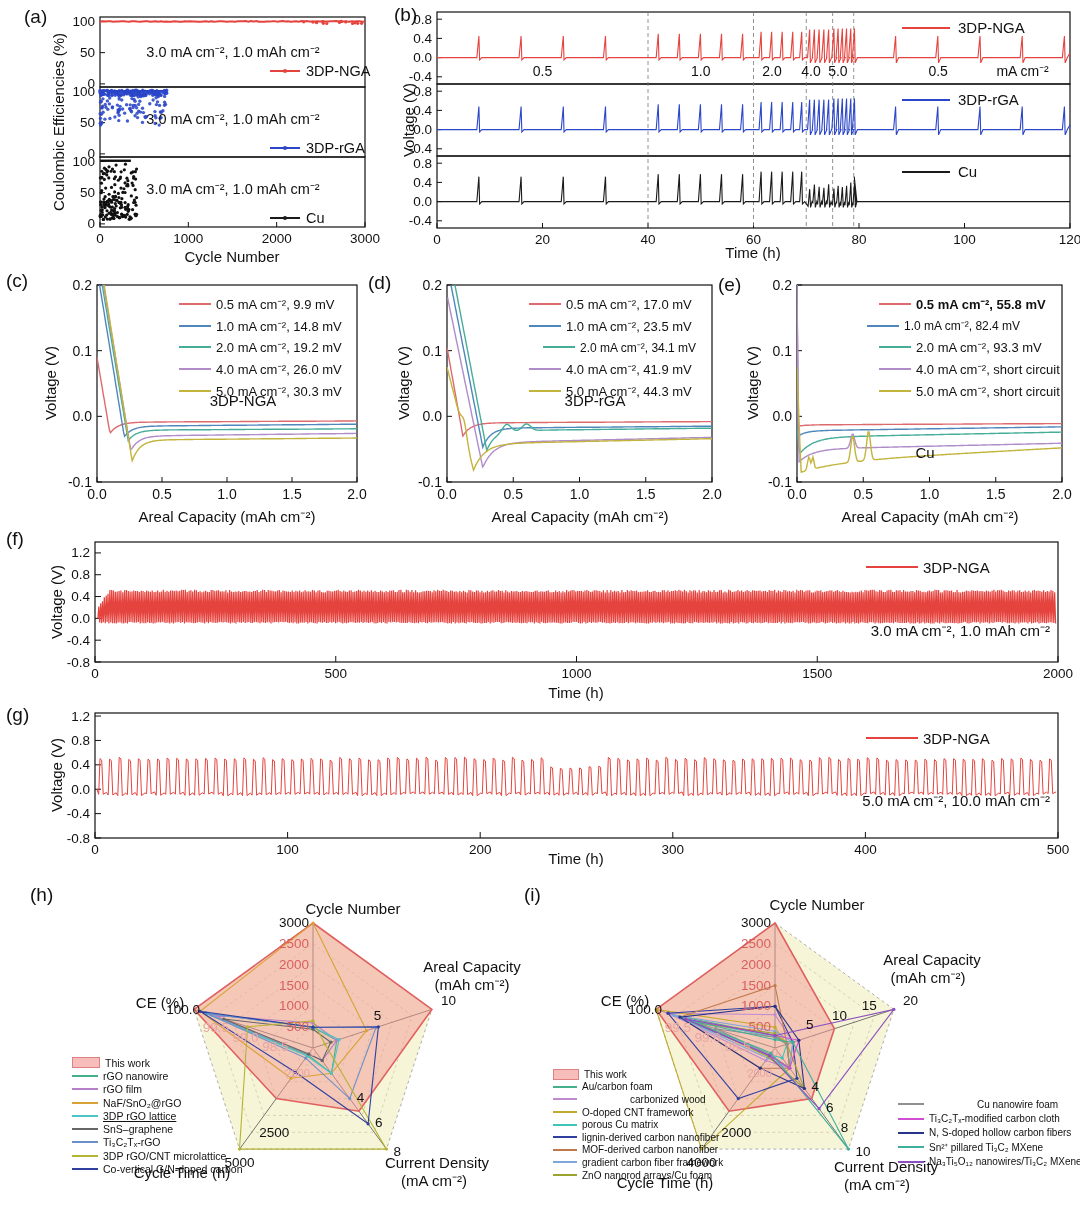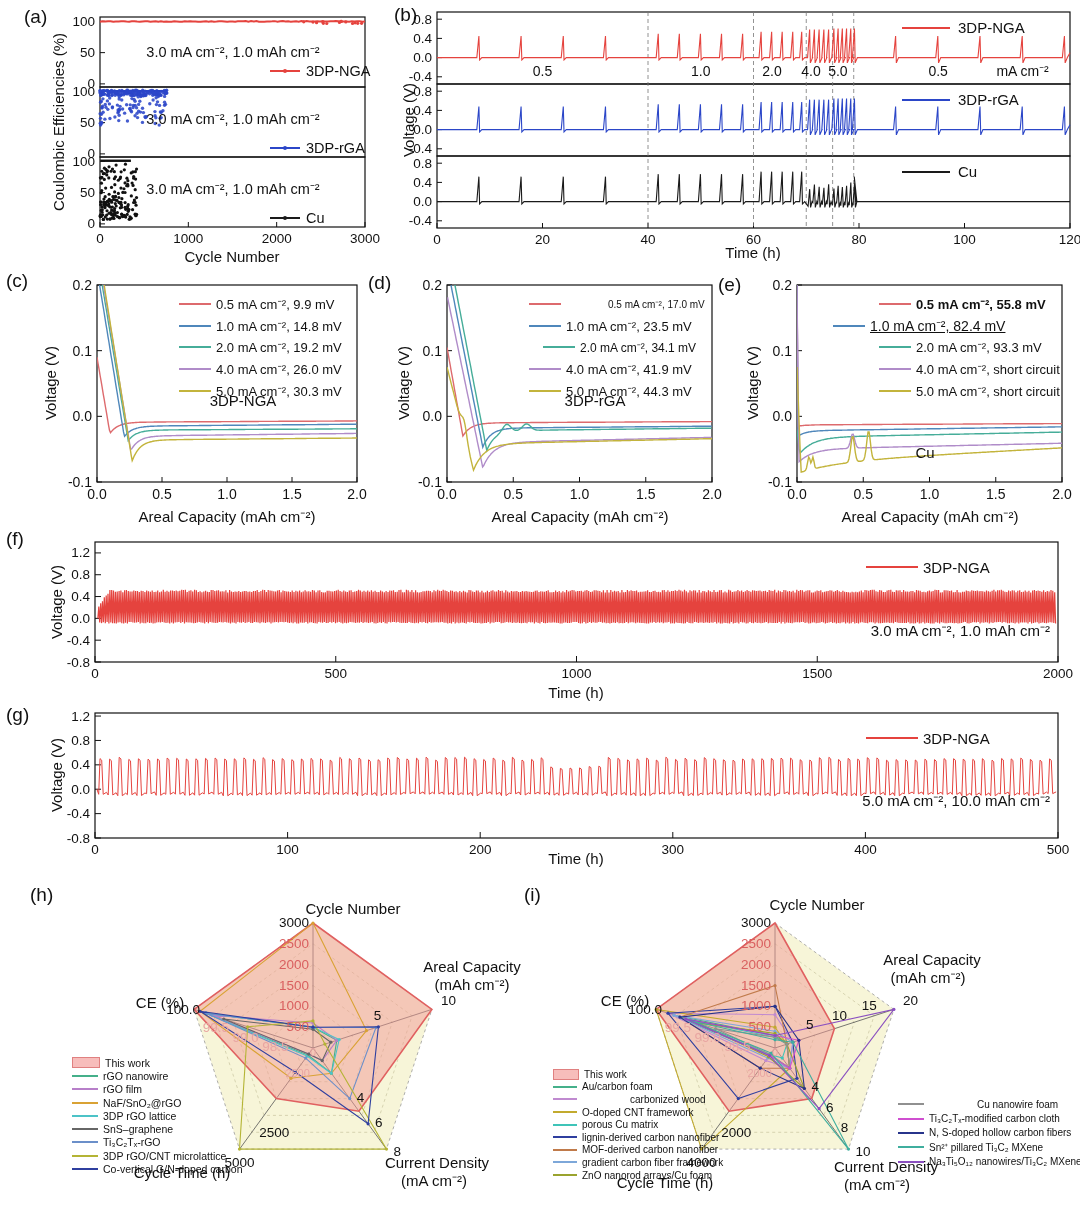--- a/index.html
+++ b/index.html
@@ -930,21 +930,21 @@
       <span>2.0 mA cm⁻², 19.2 mV</span>
     </div>
     <div class="leg-row" style="left: 179px; top: 358.4px; height: 21.8px; font-size: 13px;">
       <span class="leg-line" style="width: 32px; background: rgb(176, 140, 201);"></span>
       <span>4.0 mA cm⁻², 26.0 mV</span>
     </div>
     <div class="leg-row" style="left: 179px; top: 380.2px; height: 21.8px; font-size: 13px;">
       <span class="leg-line" style="width: 32px; background: rgb(195, 180, 60);"></span>
       <span>5.0 mA cm⁻², 30.3 mV</span>
     </div>
-    <div class="leg-row" style="left: 529px; top: 293px; height: 21.8px; font-size: 10px; gap: 42px;">
+    <div class="leg-row" style="left: 529px; top: 293px; height: 21.8px; font-size: 13px;">
       <span class="leg-line" style="width: 32px; background: rgb(221, 106, 109);"></span>
       <span>0.5 mA cm⁻², 17.0 mV</span>
     </div>
     <div class="leg-row" style="left: 529px; top: 314.8px; height: 21.8px; font-size: 13px;">
       <span class="leg-line" style="width: 32px; background: rgb(79, 135, 187);"></span>
       <span>1.0 mA cm⁻², 23.5 mV</span>
     </div>
     <div class="leg-row" style="left: 543px; top: 336.6px; height: 21.8px; font-size: 12px;">
       <span class="leg-line" style="width: 32px; background: rgb(70, 173, 153);"></span>
       <span>2.0 mA cm⁻², 34.1 mV</span>
@@ -954,21 +954,21 @@
       <span>4.0 mA cm⁻², 41.9 mV</span>
     </div>
     <div class="leg-row" style="left: 529px; top: 380.2px; height: 21.8px; font-size: 13px;">
       <span class="leg-line" style="width: 32px; background: rgb(195, 180, 60);"></span>
       <span>5.0 mA cm⁻², 44.3 mV</span>
     </div>
     <div class="leg-row" style="left: 879px; top: 293px; height: 21.8px; font-size: 13px; font-weight: bold;">
       <span class="leg-line" style="width: 32px; background: rgb(221, 106, 109);"></span>
       <span>0.5 mA cm⁻², 55.8 mV</span>
     </div>
-    <div class="leg-row" style="left: 833px; top: 314.8px; height: 21.8px; font-size: 14px; text-decoration: underline;">
+    <div class="leg-row" style="left: 867px; top: 314.8px; height: 21.8px; font-size: 12px;">
       <span class="leg-line" style="width: 32px; background: rgb(79, 135, 187);"></span>
       <span>1.0 mA cm⁻², 82.4 mV</span>
     </div>
     <div class="leg-row" style="left: 879px; top: 336.6px; height: 21.8px; font-size: 13px;">
       <span class="leg-line" style="width: 32px; background: rgb(70, 173, 153);"></span>
       <span>2.0 mA cm⁻², 93.3 mV</span>
     </div>
     <div class="leg-row" style="left: 879px; top: 358.4px; height: 21.8px; font-size: 13px;">
       <span class="leg-line" style="width: 32px; background: rgb(176, 140, 201);"></span>
       <span>4.0 mA cm⁻², short circuit</span>
@@ -1000,21 +1000,21 @@
       <span>rGO nanowire</span>
     </div>
     <div class="leg-row" style="left: 72px; top: 1082.6px; height: 13.3px; font-size: 10.5px;">
       <span class="leg-line" style="width: 26px; background: rgb(183, 127, 201);"></span>
       <span>rGO film</span>
     </div>
     <div class="leg-row" style="left: 72px; top: 1095.9px; height: 13.3px; font-size: 10.5px;">
       <span class="leg-line" style="width: 26px; background: rgb(217, 162, 52);"></span>
       <span>NaF/SnO₂@rGO</span>
     </div>
-    <div class="leg-row" style="left: 72px; top: 1109.2px; height: 13.3px; font-size: 10.5px;">
+    <div class="leg-row" style="left: 72px; top: 1109.2px; height: 13.3px; font-size: 10.5px; text-decoration: underline;">
       <span class="leg-line" style="width: 26px; background: rgb(76, 195, 199);"></span>
       <span>3DP rGO lattice</span>
     </div>
     <div class="leg-row" style="left: 72px; top: 1122.5px; height: 13.3px; font-size: 10.5px;">
       <span class="leg-line" style="width: 26px; background: rgb(102, 102, 102);"></span>
       <span>SnS–graphene</span>
     </div>
     <div class="leg-row" style="left: 72px; top: 1135.8px; height: 13.3px; font-size: 10.5px;">
       <span class="leg-line" style="width: 26px; background: rgb(107, 143, 201);"></span>
       <span>Ti₃C₂Tₓ-rGO</span>

